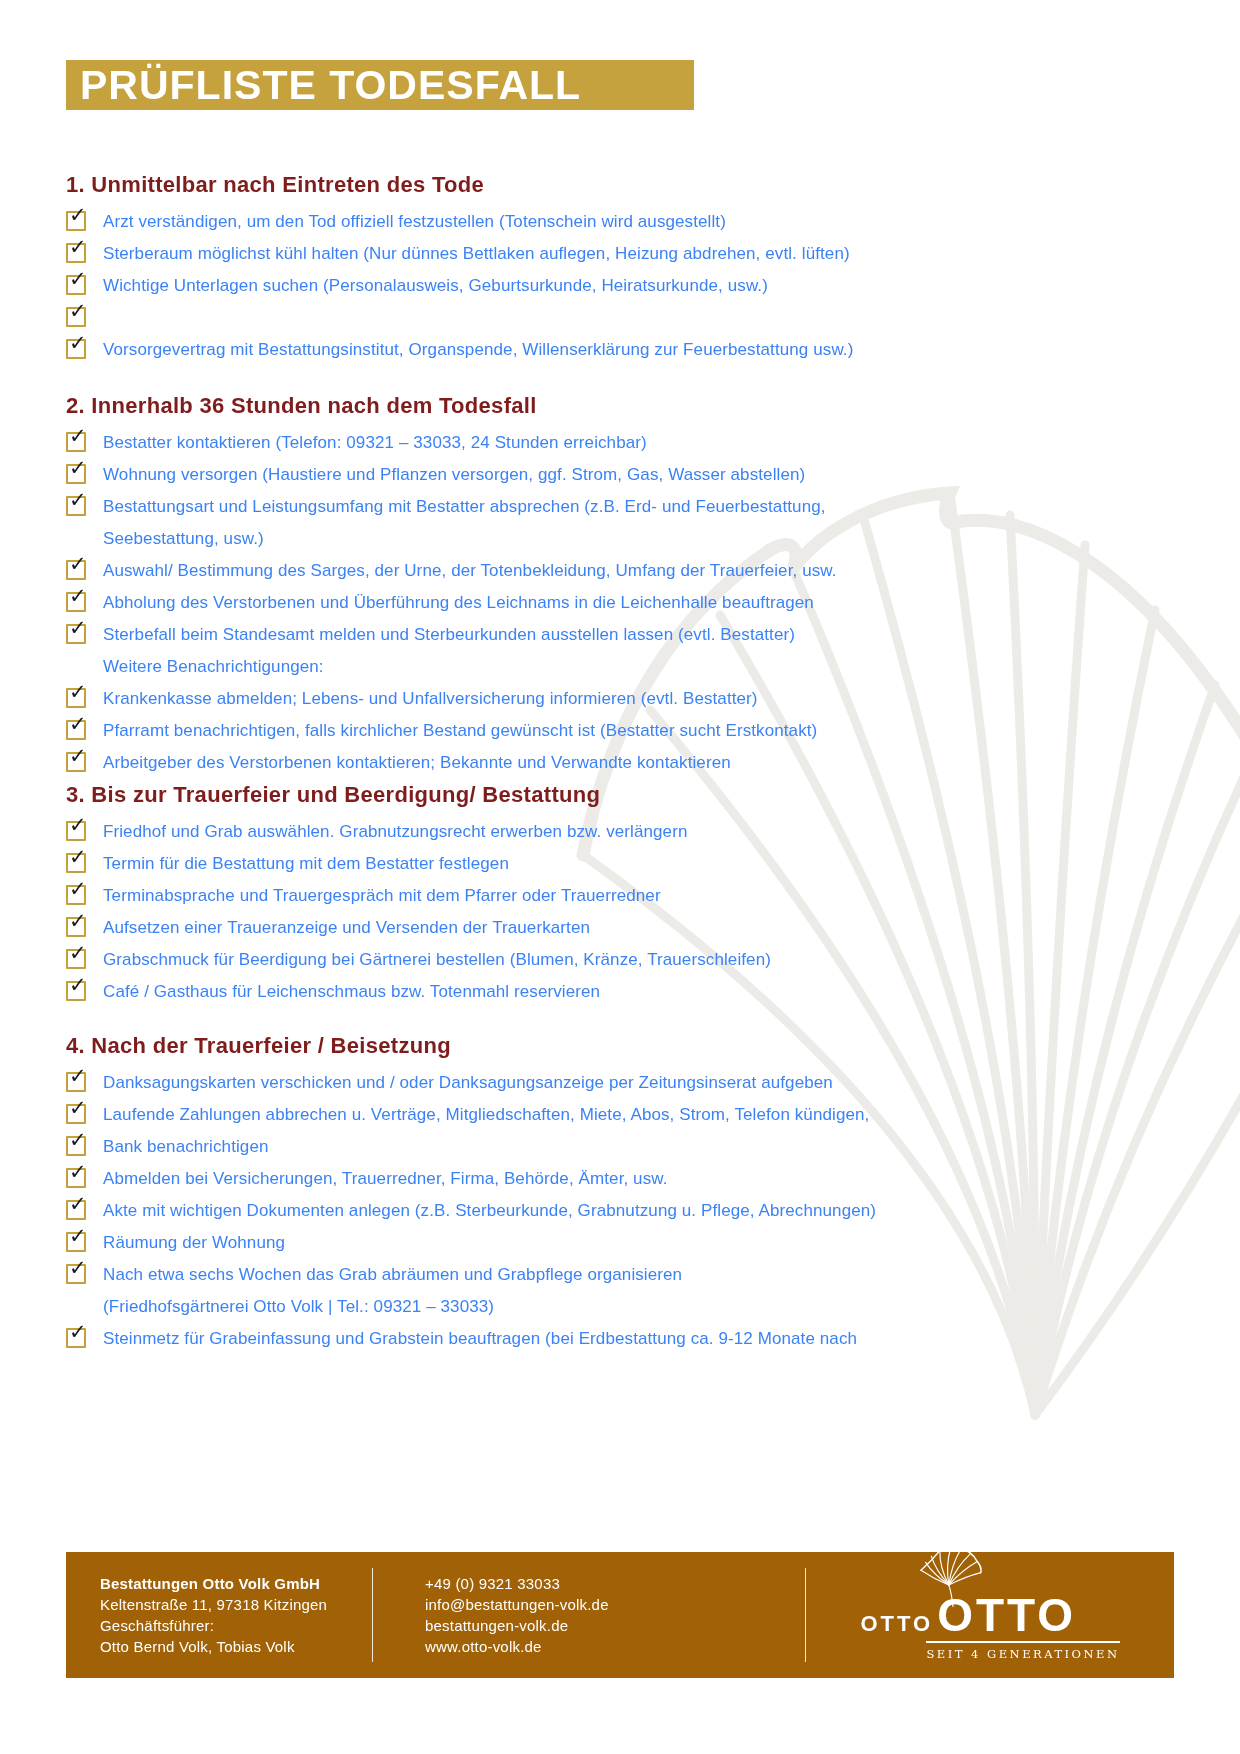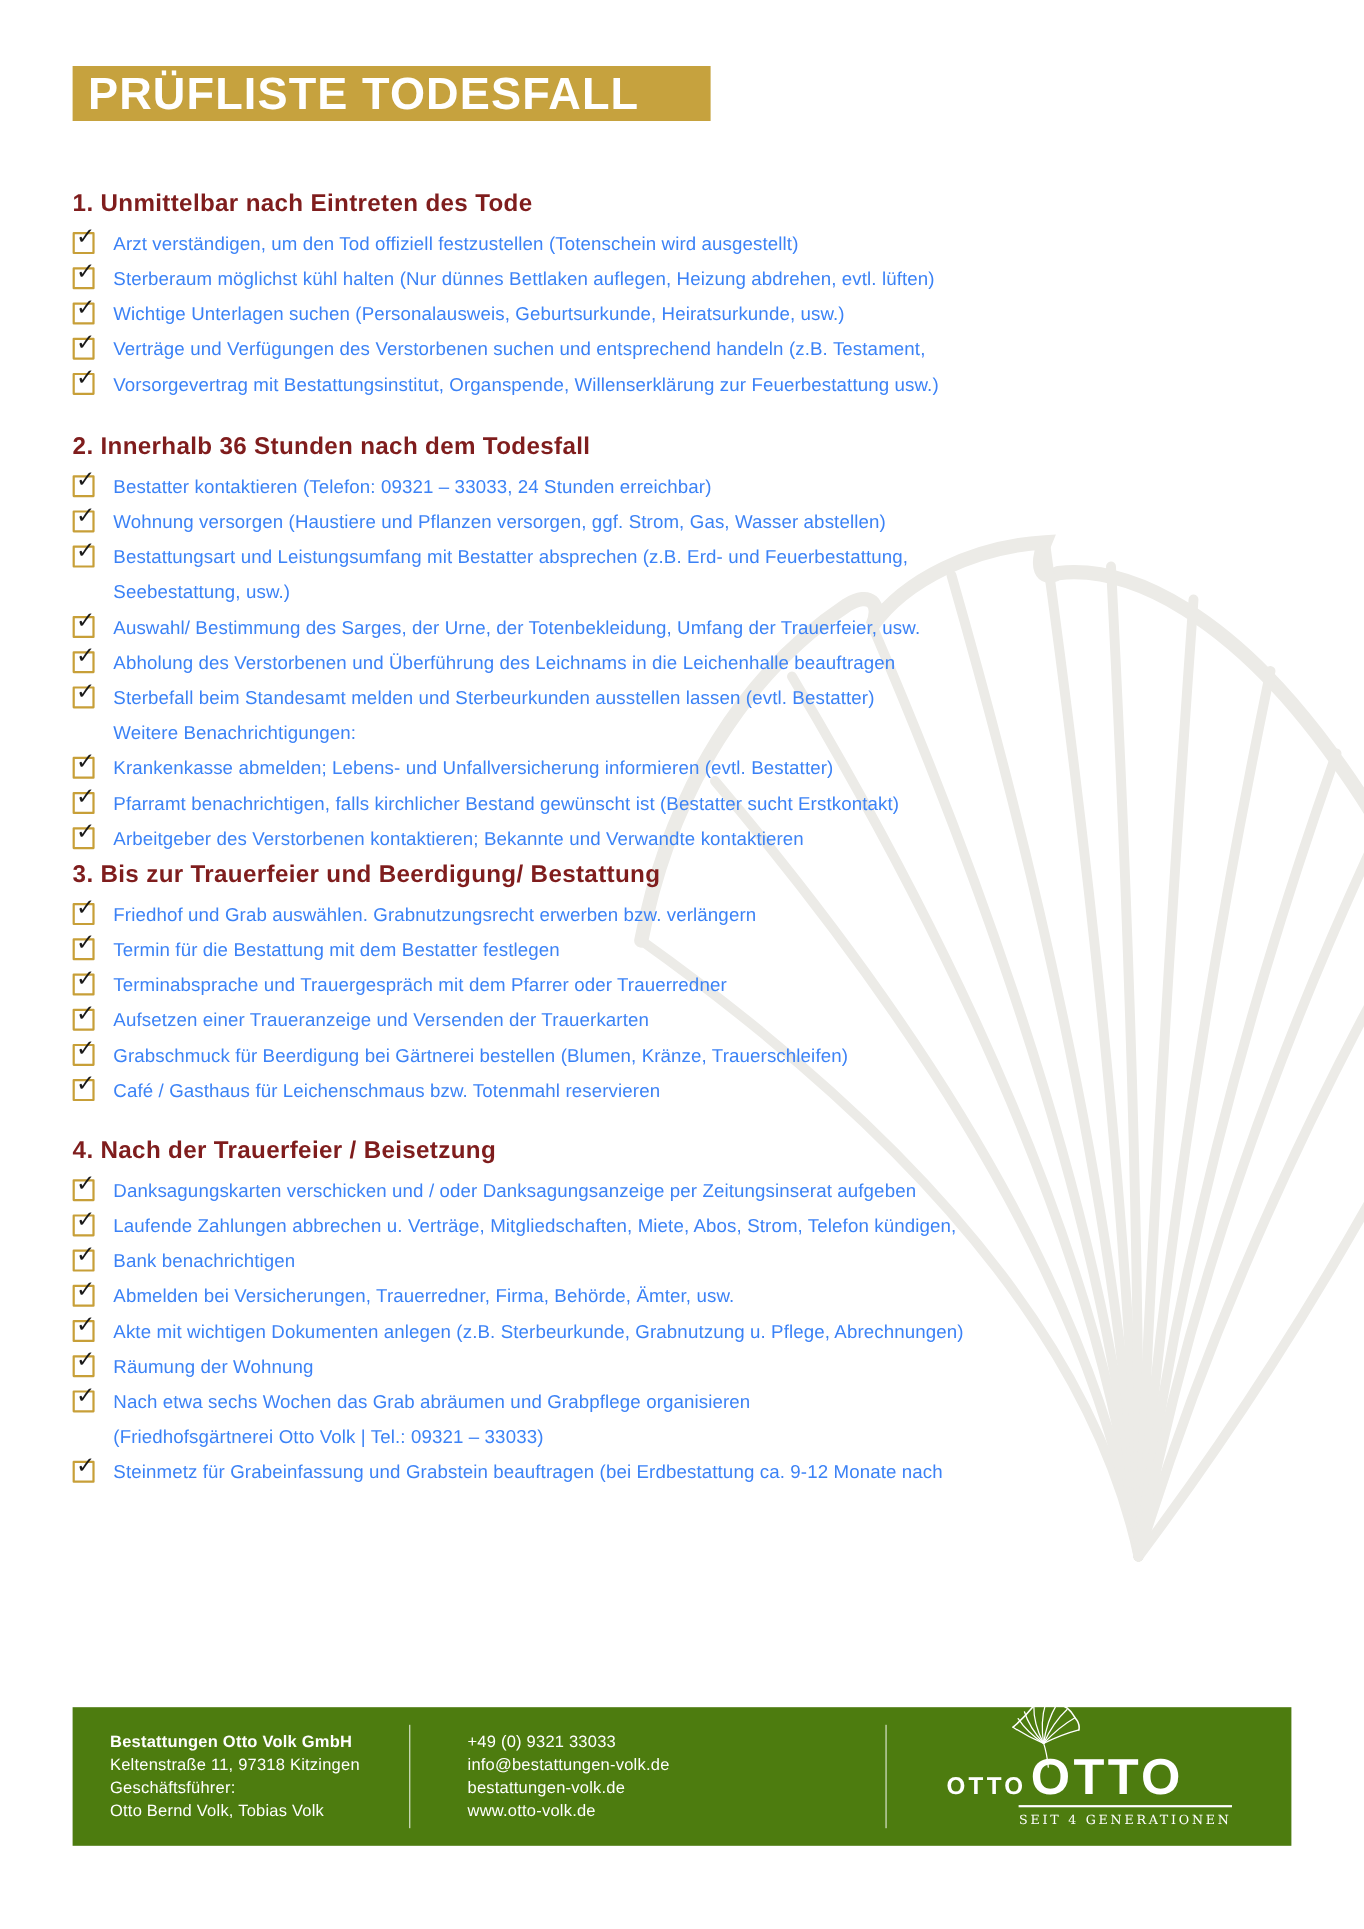--- a/index.html
+++ b/index.html
@@ -1,41 +1,41 @@
 <!DOCTYPE html>
 <html lang="de"><head>
 <meta charset="utf-8">
 <style>
   html,body{margin:0;padding:0;background:#e8e8e8;}
   .page{position:relative;width:1240px;height:1754px;margin:0 auto;background:#ffffff;
         overflow:hidden;font-family:"Liberation Sans","DejaVu Sans",sans-serif;color:#3b3b3b;}
   .watermark{position:absolute;left:555px;top:375px;z-index:0;pointer-events:none;}
   .layer{position:relative;z-index:1;}
 
-  .title-bar{margin:60px 0 0 66px;width:580px;height:50px;background:#C6A23E;
+  .title-bar{margin:60px 0 0 66px;width:628px;height:50px;background:#C6A23E;
              display:flex;align-items:center;padding-left:14px;box-sizing:border-box;}
   .title-bar h1{margin:0;font-size:41px;font-weight:800;letter-spacing:1px;color:#ffffff;}
 
   .content{margin-left:66px;width:1110px;}
   .section-heading{margin:0;font-size:22px;font-weight:800;color:#7f1d1d;letter-spacing:.3px;}
   .sec-1{margin-top:62px;}
   .sec-2{margin-top:24px;}
   .sec-3{}
   .sec-4{margin-top:22px;}
   .items{margin-top:11px;}
   .item-row{display:flex;align-items:flex-start;height:32px;}
   .cb-cell{width:37px;flex:0 0 37px;position:relative;padding-top:2px;}
   .checkbox{display:block;width:16px;height:16px;border:2.5px solid #C79F38;border-radius:1px;
             position:relative;background:#fff;}
   .check{position:absolute;left:1px;top:-8px;font-family:"DejaVu Sans",sans-serif;
          font-size:21px;font-weight:bold;color:#1a1a1a;line-height:1;}
   .continuation .checkbox{visibility:hidden;}
   .item-text{font-size:17px;line-height:23px;letter-spacing:.1px;color:#3b82f6;padding-top:1px;}
 
-  .footer{position:absolute;left:66px;top:1552px;width:1108px;height:126px;background:#4d7c0f;
+  .footer{position:absolute;left:66px;top:1552px;width:1108px;height:126px;background:#a16207;
           display:flex;align-items:center;color:#ffffff;z-index:2;}
   .f-col1{width:272px;padding-left:34px;}
   .f-col2{width:380px;padding-left:52px;}
   .f-div{width:1px;height:94px;background:rgba(255,255,255,.85);}
   .f-col1 div,.f-col2 div{font-size:15px;line-height:21px;letter-spacing:.2px;}
   .f-bold{font-weight:bold;font-size:16px;}
   .f-col3{flex:1;display:flex;justify-content:center;align-items:center;}
   .logo{position:relative;padding-top:26px;}
   .logo-row{display:flex;align-items:baseline;}
   .logo-otto{font-size:22px;font-weight:800;letter-spacing:3px;margin-right:4px;}
@@ -105,21 +105,20 @@
     </span>
     <span class="item-text">Wichtige Unterlagen suchen (Personalausweis, Geburtsurkunde, Heiratsurkunde, usw.)</span>
   </div>
 
   <div class="item-row">
     <span class="cb-cell">
       <span class="checkbox">
         <span class="check">✓</span>
       </span>
     </span>
-    <span class="item-text">Verträge und Verfügungen des Verstorbenen suchen und entsprechend handeln (z.B. Testament,</span>
   </div>
 
   <div class="item-row">
     <span class="cb-cell">
       <span class="checkbox">
         <span class="check">✓</span>
       </span>
     </span>
     <span class="item-text">Vorsorgevertrag mit Bestattungsinstitut, Organspende, Willenserklärung zur Feuerbestattung usw.)</span>
   </div>

